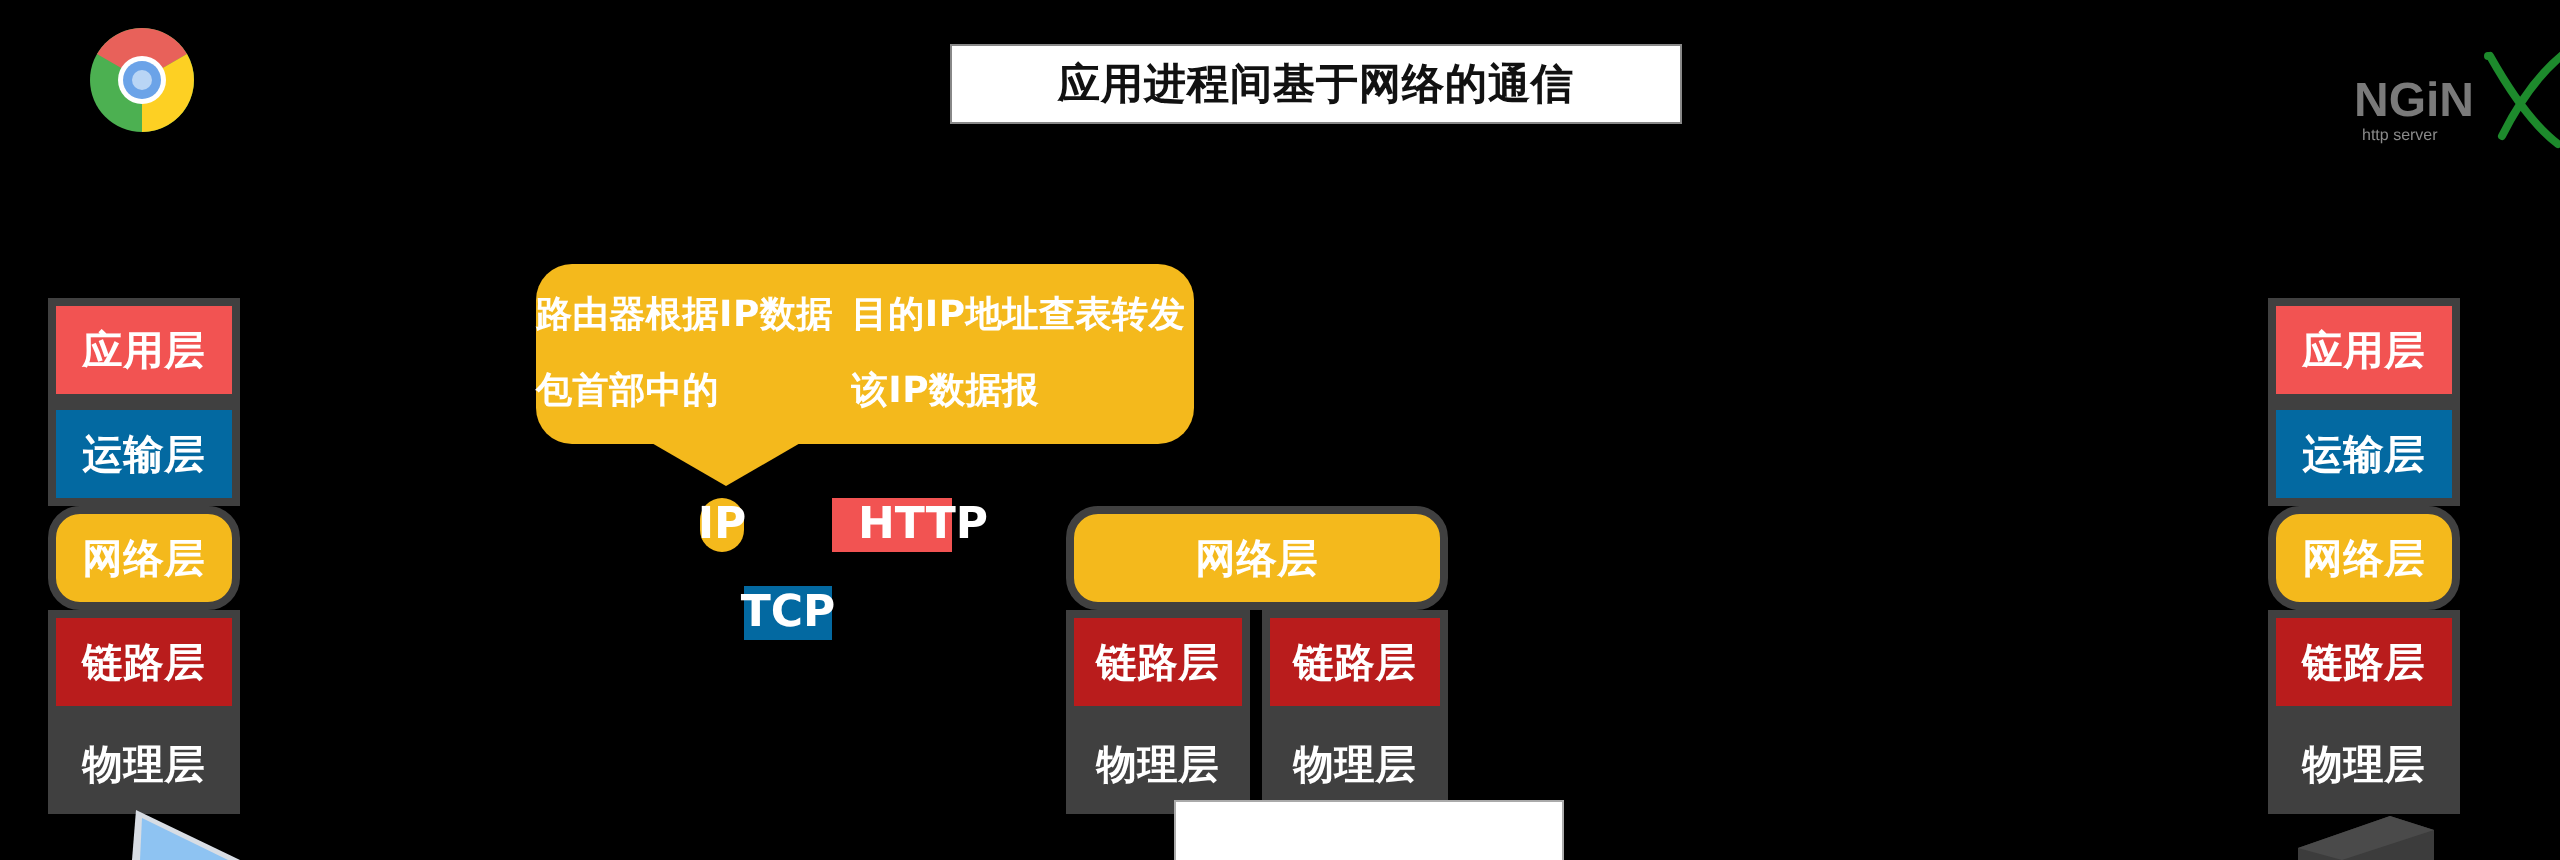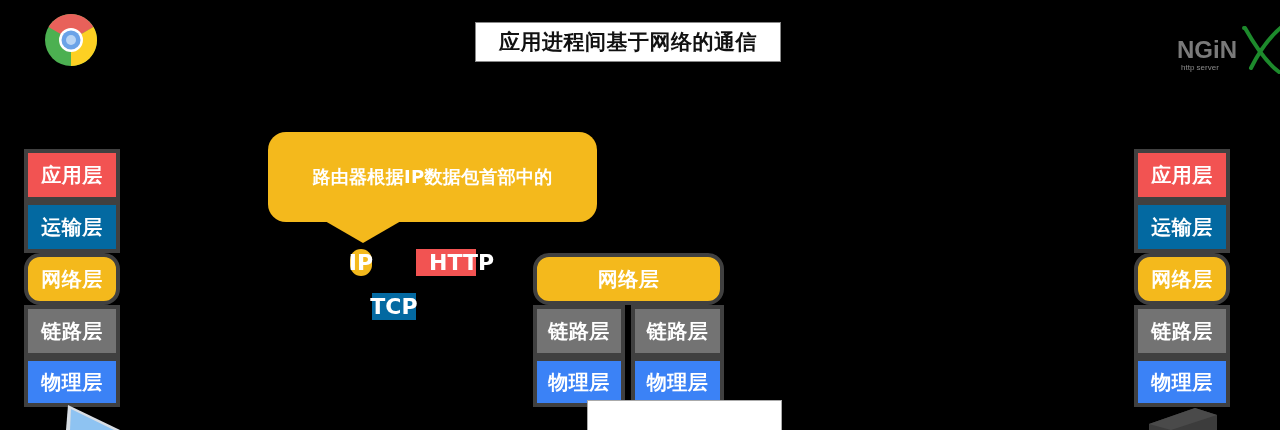--- a/index.html
+++ b/index.html
@@ -2,35 +2,35 @@
 <html><head>
 <meta charset="utf-8">
 <style>
   html, body { margin:0; padding:0; }
   body {
     width:1280px; height:430px; background:#000; position:relative; overflow:hidden;
     font-family: "DejaVu Sans", "Liberation Sans", sans-serif;
   }
   .abs { position:absolute; }
   .title-box {
-    left:475px; top:22px; width:306px; height:40px; background:#fff;
+    left:475px; top:22px; width:366px; height:40px; background:#fff;
     border:1px solid #888; box-sizing:border-box;
     display:flex; align-items:center; justify-content:center;
     font-size:21px; font-weight:bold; color:#111; letter-spacing:0.5px;
   }
   .layer {
     position:absolute; box-sizing:border-box; border:4px solid #404040;
     display:flex; align-items:center; justify-content:center;
     color:#fff; font-weight:bold; font-size:20px; letter-spacing:0.5px;margin-top:16px;
   }
   .c-app { background:#f25352; }
   .c-trans { background:#0369a1; }
   .c-net { background:#f4b91c;border-radius:16px; }
-  .c-link { background:#737373; }
-  .c-phys { background:#3b82f6; }
+  .c-link { background:#b91c1c; }
+  .c-phys { background:#404040; }
   .bubble {
     left:268px; top:132px; width:329px; height:90px; background:#f4b91c;
     border-radius:18px; color:#fff; font-weight:bold; font-size:18px;
     display:flex; flex-direction:row; align-items:center; justify-content:center;
     line-height:38px; letter-spacing:0.3px;
   }
   .bubble-tail {
     left:325px; top:221px; width:0; height:0;
     border-left:38px solid transparent; border-right:38px solid transparent;
     border-top:22px solid #f4b91c;
@@ -87,20 +87,21 @@
 <div>
   <div class="layer c-net" style="left:533px;top:237px;width:191px;height:52px;">网络层</div>
   <div class="layer c-link" style="left:533px;top:289px;width:92px;height:52px;">链路层</div>
   <div class="layer c-link" style="left:631px;top:289px;width:93px;height:52px;">链路层</div>
   <div class="layer c-phys" style="left:533px;top:341px;width:92px;height:50px;">物理层</div>
   <div class="layer c-phys" style="left:631px;top:341px;width:93px;height:50px;">物理层</div>
 </div>
 
 <div class="abs bubble">
   <div>路由器根据IP数据包首部中的</div>
+  <div>目的IP地址查表转发该IP数据报</div>
 </div>
 <div class="abs bubble-tail"></div>
 
 <div>
   <div class="pkt c-net" style="left:350px;width:22px;">IP</div>
   <div class="pkt c-trans" style="left:372px;width:44px;margin-top:44px;">TCP</div>
   <div class="pkt c-app" style="left:416px;width:60px;padding-left:31px;">HTTP</div>
 </div>
 
 <div class="abs" style="left:60px;top:405px;width:70px;height:25px;">

